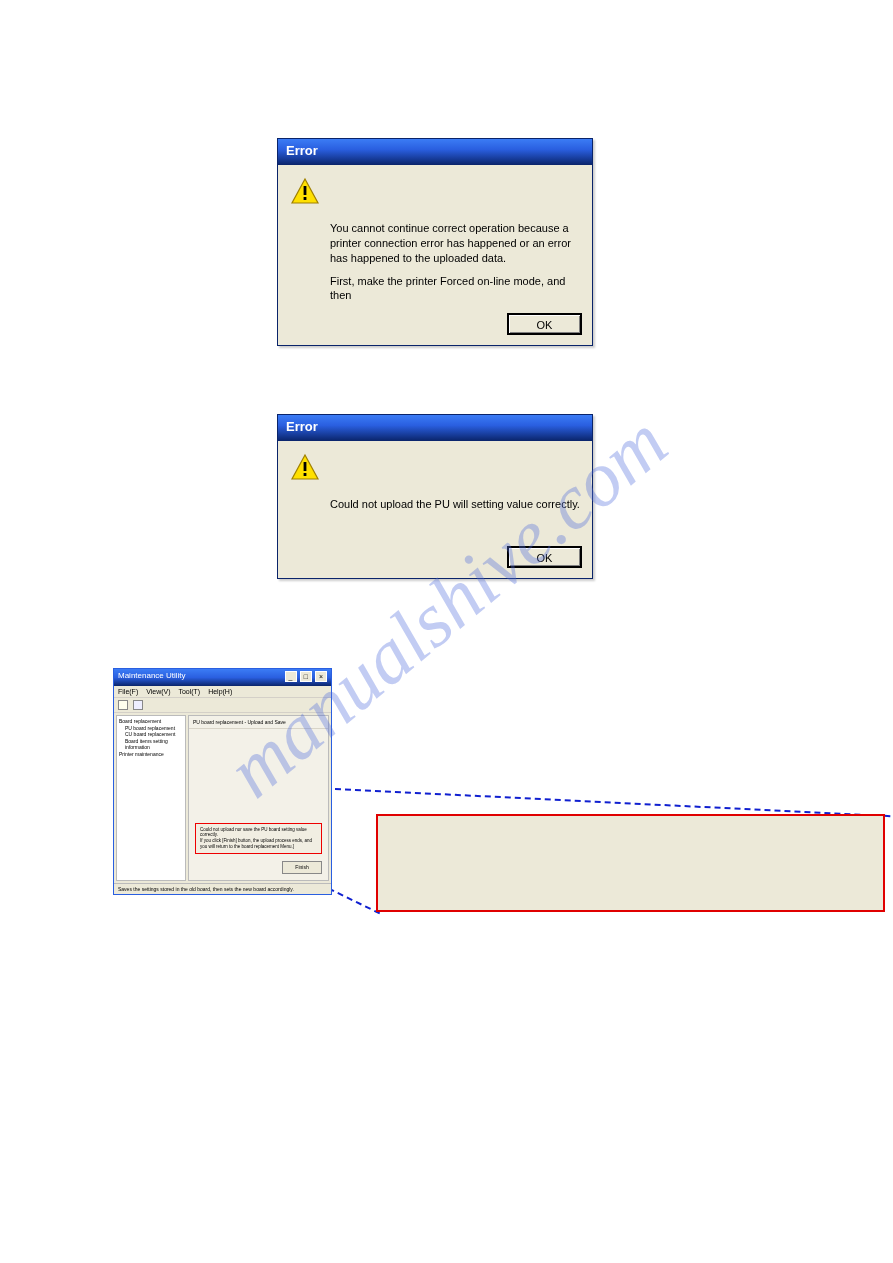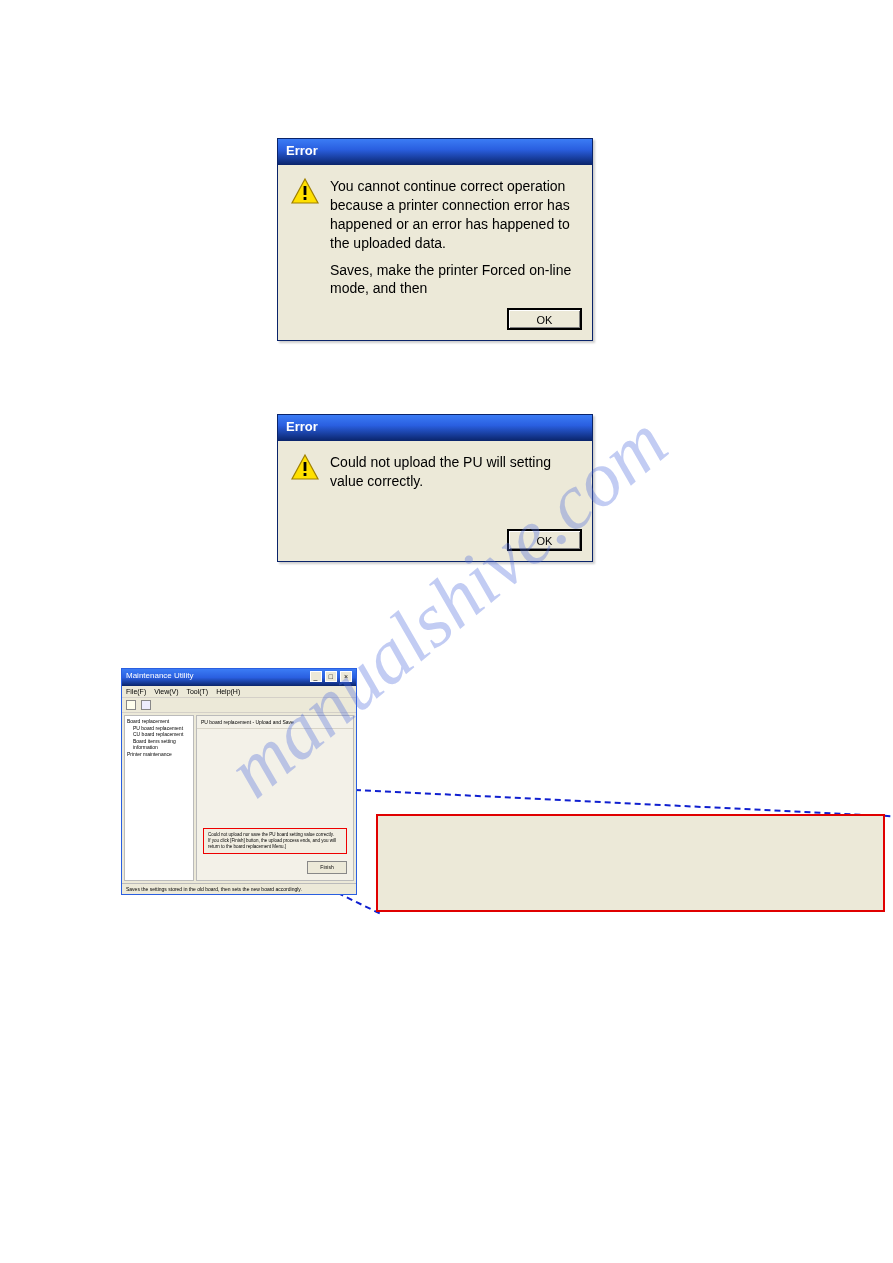--- a/index.html
+++ b/index.html
@@ -41,23 +41,24 @@
     padding: 4px 8px 0 8px;
   }
   .dlg-body {
     padding: 12px 12px 6px 12px;
     display: flex;
     align-items: flex-start;
     min-height: 70px;
   }
   .warn-icon { flex-shrink: 0; margin-right: 10px; }
   .dlg-text {
-    font-size: 14px;
+    font-size: 11px;
     color: #000;
     line-height: 1.35;
+    margin-top: 44px;
   }
   .dlg-text .gap { height: 8px; }
   .dlg-buttons {
     text-align: right;
     padding: 4px 10px 10px 10px;
   }
   .ok-btn {
     display: inline-block;
     width: 75px;
     height: 22px;
@@ -65,25 +66,24 @@
     text-align: center;
     font-size: 11px;
     background: #ece9d8;
     border: 2px solid #000;
     box-shadow: inset 1px 1px 0 #fff, inset -1px -1px 0 #808080;
   }
 
   
   .appwin {
     position: absolute;
-    width: 236px;
+    width: 219px;
     background: #ece9d8;
     border: 1px solid #2a5fe0;
     z-index: 10;
-    margin-left: 8px;
   }
   .appwin .titlebar2 {
     height: 17px;
     background: linear-gradient(to bottom, #3b7cf5 0%, #2a5fe0 50%, #0a246a 100%);
     color: #fff;
     font-size: 8px;
     padding: 2px 4px 0 4px;
     display: flex;
     justify-content: space-between;
   }
@@ -197,21 +197,21 @@
   <div class="titlebar">Error</div>
   <div class="dlg-body">
     <svg class="warn-icon" width="30" height="30" viewBox="0 0 30 30">
       <polygon points="15,2 28,26 2,26" fill="#ffe000" stroke="#a08000" stroke-width="1.2"></polygon>
       <rect x="13.6" y="9" width="2.8" height="9" fill="#000"></rect>
       <rect x="13.6" y="20" width="2.8" height="3" fill="#000"></rect>
     </svg>
     <div class="dlg-text">
       <div>You cannot continue correct operation because a printer connection error has happened or an error has happened to the uploaded data.</div>
       <div class="gap"></div>
-      <div>Saves, make the printer Forced on-line mode, and then</div>
+      <div>First, make the printer Forced on-line mode, and then</div>
     </div>
   </div>
   <div class="dlg-buttons">
     <div class="ok-btn">OK</div>
   </div>
 </div>
 
 <div class="dialog" style="left:277px; top:414px;">
   <div class="titlebar">Error</div>
   <div class="dlg-body" style="min-height:60px;">

